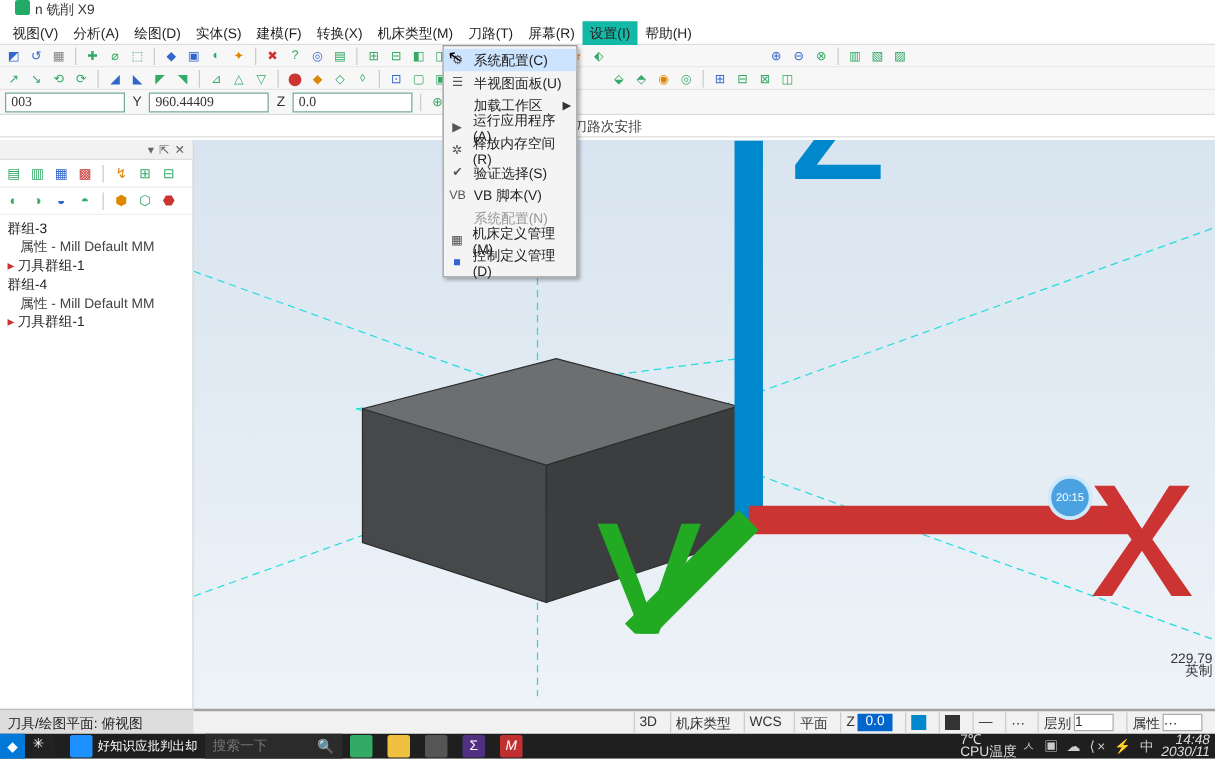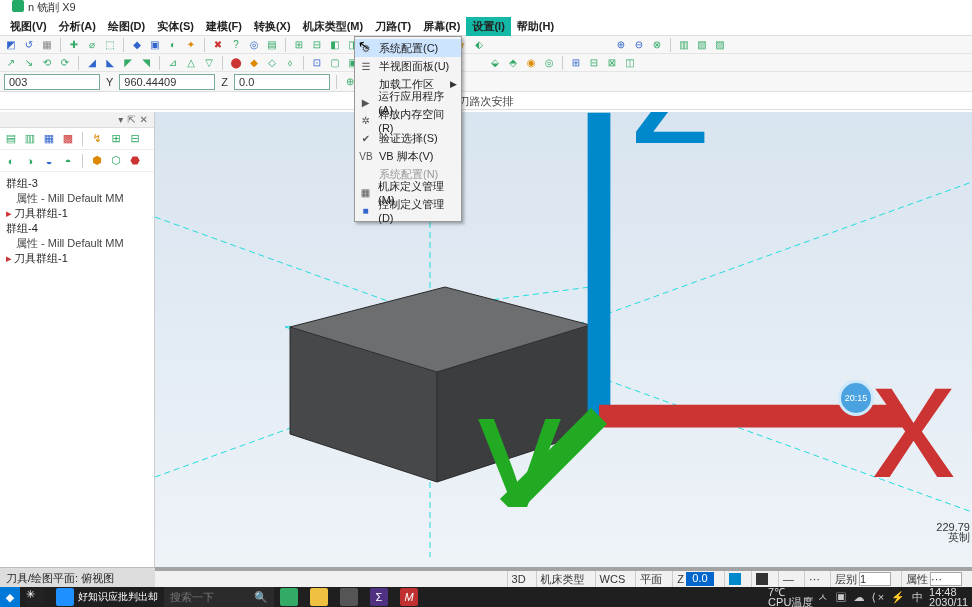--- a/index.html
+++ b/index.html
@@ -4,41 +4,41 @@
 <style>
 * { margin:0; padding:0; box-sizing:border-box; font-family:"Microsoft YaHei","SimSun",Arial,sans-serif; font-size:11px; user-select:none; }
 body { width:972px; height:607px; overflow:hidden; background:#fff; position:relative; }
 
 
 .titlebar { height:18px; background:#fff; display:flex; align-items:flex-start; padding-left:12px; color:#333; }
 .titlebar-icon { width:12px; height:12px; background:#2a6; border-radius:2px; margin-right:4px; }
 
 
 .menubar { height:18px; background:#fff; display:flex; align-items:center; padding-left:4px; border-bottom:1px solid #ddd; }
-.menubar span { padding:2px 6px; color:#222; cursor:default;font-weight:bold; }
+.menubar span { padding:2px 6px; color:#222; cursor:default; }
 .menubar span.open { background:#14b8a6; }
 
 
 .dropdown { position:absolute; top:36px; left:354px; width:108px; background:#f4f4f4; border:1px solid #999; box-shadow:2px 2px 3px rgba(0,0,0,.3); z-index:500; padding:2px 0; }
 .dropdown-item { display:flex; align-items:center; height:18px; padding:0 6px 0 4px; color:#222; position:relative; }
 .dropdown-item.hl { background:#cde4ff; }
 .dropdown-item.disabled { color:#999; }
 .dd-icon { width:14px; height:14px; margin-right:6px; display:flex; align-items:center; justify-content:center; font-size:10px; color:#555; }
 .dd-arrow { position:absolute; right:4px; font-size:9px; color:#333; }
 
 
 .toolbar { height:18px; background:#f7f7f7; display:flex; align-items:center; padding-left:4px; gap:4px; border-bottom:1px solid #e5e5e5; }
 .tool { width:14px; height:14px; display:flex; align-items:center; justify-content:center; font-size:10px; color:#3a6; }
 .tool.blue{color:#36c;} .tool.red{color:#c33;} .tool.gray{color:#888;} .tool.orange{color:#d80;}
 .tool-sep{width:1px;height:14px;background:#ccc;margin:0 2px;}
 
 
 .coordbar { height:20px; background:#f7f7f7; display:flex; align-items:center; padding-left:4px; gap:4px; border-bottom:1px solid #ddd; }
 .coord-lbl { color:#333; padding:0 2px; }
-.coord-input { width:96px; height:16px; border:1px solid #7a9; background:#fff; padding:0 4px; color:#333; }
+.coord-input { width:96px; height:16px; border:1px solid #7a9; background:#fff; padding:0 4px; color:#333;font-family:Liberation Serif, serif; }
 
 
 .subtitle { height:18px; text-align:center; color:#444; padding-top:2px; background:#fff; border-bottom:1px solid #ddd; }
 
 
 .sidepanel { position:absolute; left:0; top:112px; width:155px; bottom:40px; background:#fff; border-right:1px solid #ccc; }
 .sp-header { height:16px; background:#f1f1f1; display:flex; justify-content:flex-end; align-items:center; gap:4px; padding-right:6px; border-bottom:1px solid #ddd; }
 .sp-header span { font-size:10px; color:#666; cursor:pointer; }
 .sp-tools { height:22px; display:flex; align-items:center; gap:5px; padding:0 4px; border-bottom:1px solid #eee; }
 .sp-tools .tool{font-size:11px;}
@@ -57,42 +57,42 @@
 
 .readout { position:absolute; right:2px; top:522px; font-size:9px; color:#333; text-align:right; line-height:10px; }
 
 
 .triad { position:absolute; left:172px; bottom:60px; width:30px; height:30px; }
 
 
 .tabbar { position:absolute; left:155px; bottom:20px; right:0; height:20px; background:#f1f1f1; border-top:1px solid #ccc; display:flex; align-items:center; padding-left:6px; }
 .tab { padding:2px 8px; background:#fff; border:1px solid #ccc; border-bottom:none; color:#333; }
 .statusA { position:absolute; left:0; bottom:20px; width:155px; height:20px; background:#ddd; color:#222; padding:3px 6px; border-top:1px solid #bbb; }
-.statusB { position:absolute; left:0; right:0; bottom:20px; height:20px; background:#f1f1f1; border-top:4px solid #a3a3a3; display:flex; align-items:center; justify-content:flex-end; gap:6px; padding:0 6px; z-index:-1; }
+.statusB { position:absolute; left:0; right:0; bottom:20px; height:20px; background:#f1f1f1; border-top:2px solid #a3a3a3; display:flex; align-items:center; justify-content:flex-end; gap:6px; padding:0 6px; z-index:-1; }
 .statusB { left:155px; z-index:0; }
 .stat-seg { display:flex; align-items:center; gap:2px; color:#333; padding:0 4px; border-left:1px solid #ccc; height:16px; }
 .stat-in { width:28px; height:14px; background:#06c; color:#fff; text-align:center; }
 .stat-inw { width:32px; height:14px; border:1px solid #aaa; background:#fff; }
 
 
 .taskbar { position:absolute; left:0; right:0; bottom:0; height:20px; background:#1f1f1f; display:flex; align-items:center; color:#fff; }
 .tb-btn { height:20px; display:flex; align-items:center; padding:0 6px; gap:4px; }
 .tb-start { background:#0078d7; width:20px; justify-content:center; }
 .tb-search { background:#2b2b2b; width:110px; }
 .tb-search input { background:transparent; border:none; color:#ccc; width:80px; outline:none;font-family:Liberation Serif, serif; }
 .tb-icon { width:18px; height:18px; background:#444; border-radius:2px; }
 .tb-ie { background:#1e90ff; }
 .tb-folder { background:#f0c040; }
 .tb-x { background:#555; }
 .tb-sigma{ background:#503080; }
 .tb-m{ background:#c03030; }
 .tb-right { margin-left:auto; display:flex; align-items:center; gap:4px; padding-right:4px; font-size:9px; }
 .tb-temp { color:#ddd; font-size:9px; line-height:10px; text-align:left; }
 .tb-tray { color:#ccc; letter-spacing:2px; }
-.tb-clock { color:#ddd; font-size:9px; line-height:10px; text-align:left; }
+.tb-clock { color:#ddd; font-size:9px; line-height:10px; text-align:right;font-style:italic; }
 
 
 .cursor { position:absolute; top:37px; left:358px; font-size:14px; color:#000; z-index:600; pointer-events:none; transform:rotate(-10deg); }
 </style>
 </head>
 <body>
 
 <div class="titlebar">
   <div class="titlebar-icon"></div>
   <span>n 铣削 X9</span>

